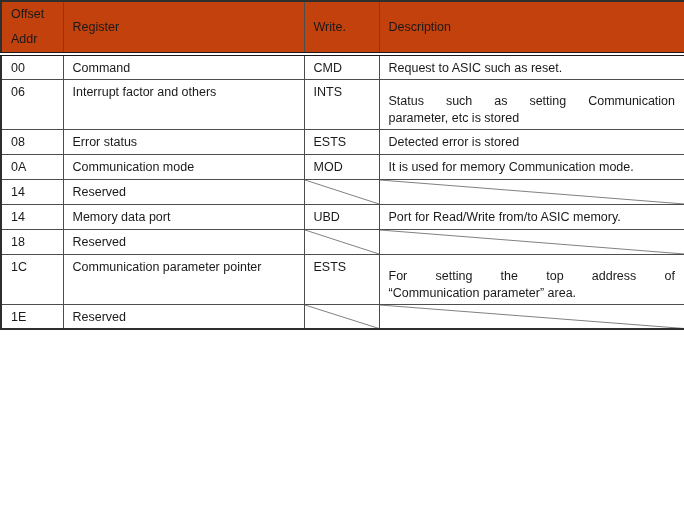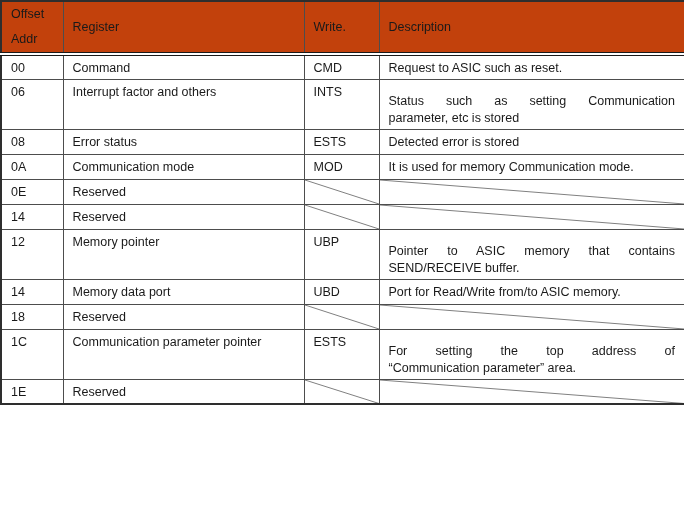--- a/index.html
+++ b/index.html
@@ -107,54 +107,31 @@
       </tr>
       <tr>
         <td class="c-offset">0A</td>
         <td class="c-reg">Communication mode</td>
         <td class="c-abbr">MOD</td>
         <td class="c-desc">
           <div class="line">It is used for memory Communication mode.</div>
         </td>
       </tr>
       <tr>
-        <td class="c-offset">0E</td>
-        <td class="c-reg">Reserved</td>
-        <td class="c-abbr diag">
-          <svg viewBox="0 0 100 100" preserveAspectRatio="none">
-            <line x1="0" y1="0" x2="100" y2="100" vector-effect="non-scaling-stroke"></line>
-          </svg>
-        </td>
-        <td class="c-desc diag">
-          <svg viewBox="0 0 100 100" preserveAspectRatio="none">
-            <line x1="0" y1="0" x2="100" y2="100" vector-effect="non-scaling-stroke"></line>
-          </svg>
-        </td>
-      </tr>
-      <tr>
         <td class="c-offset">14</td>
         <td class="c-reg">Reserved</td>
         <td class="c-abbr diag">
           <svg viewBox="0 0 100 100" preserveAspectRatio="none">
             <line x1="0" y1="0" x2="100" y2="100" vector-effect="non-scaling-stroke"></line>
           </svg>
         </td>
         <td class="c-desc diag">
           <svg viewBox="0 0 100 100" preserveAspectRatio="none">
             <line x1="0" y1="0" x2="100" y2="100" vector-effect="non-scaling-stroke"></line>
           </svg>
-        </td>
-      </tr>
-      <tr class="tall">
-        <td class="c-offset">12</td>
-        <td class="c-reg">Memory pointer</td>
-        <td class="c-abbr">UBP</td>
-        <td class="c-desc">
-          <div class="line just">Pointer to ASIC memory that contains</div>
-          <div class="line">SEND/RECEIVE buffer.</div>
         </td>
       </tr>
       <tr>
         <td class="c-offset">14</td>
         <td class="c-reg">Memory data port</td>
         <td class="c-abbr">UBD</td>
         <td class="c-desc">
           <div class="line">Port for Read/Write from/to ASIC memory.</div>
         </td>
       </tr>

